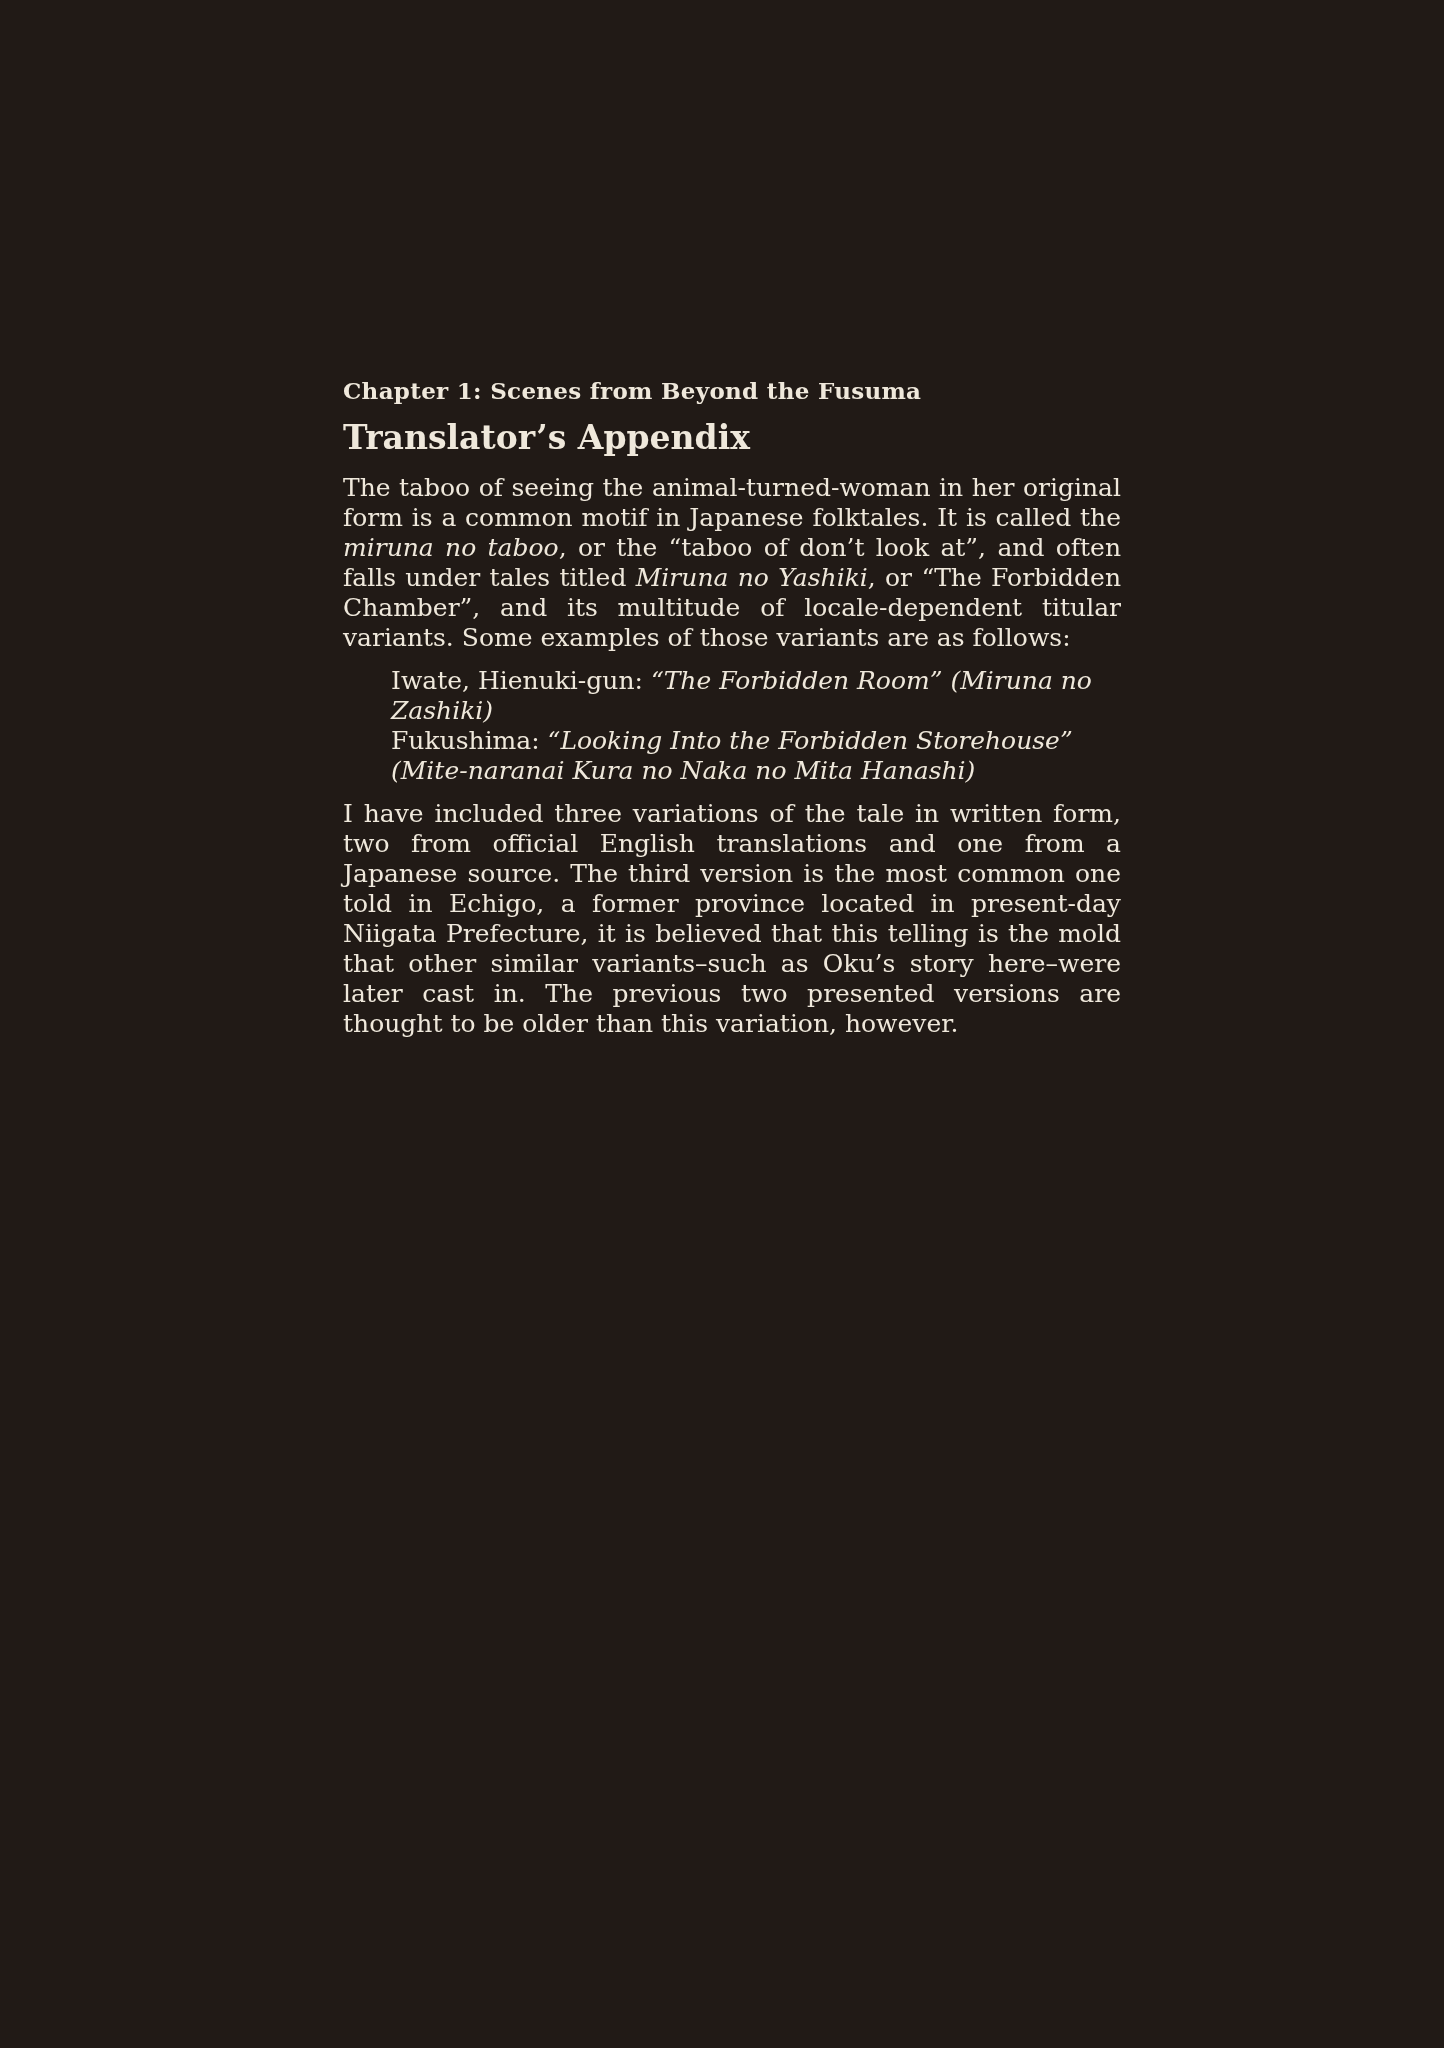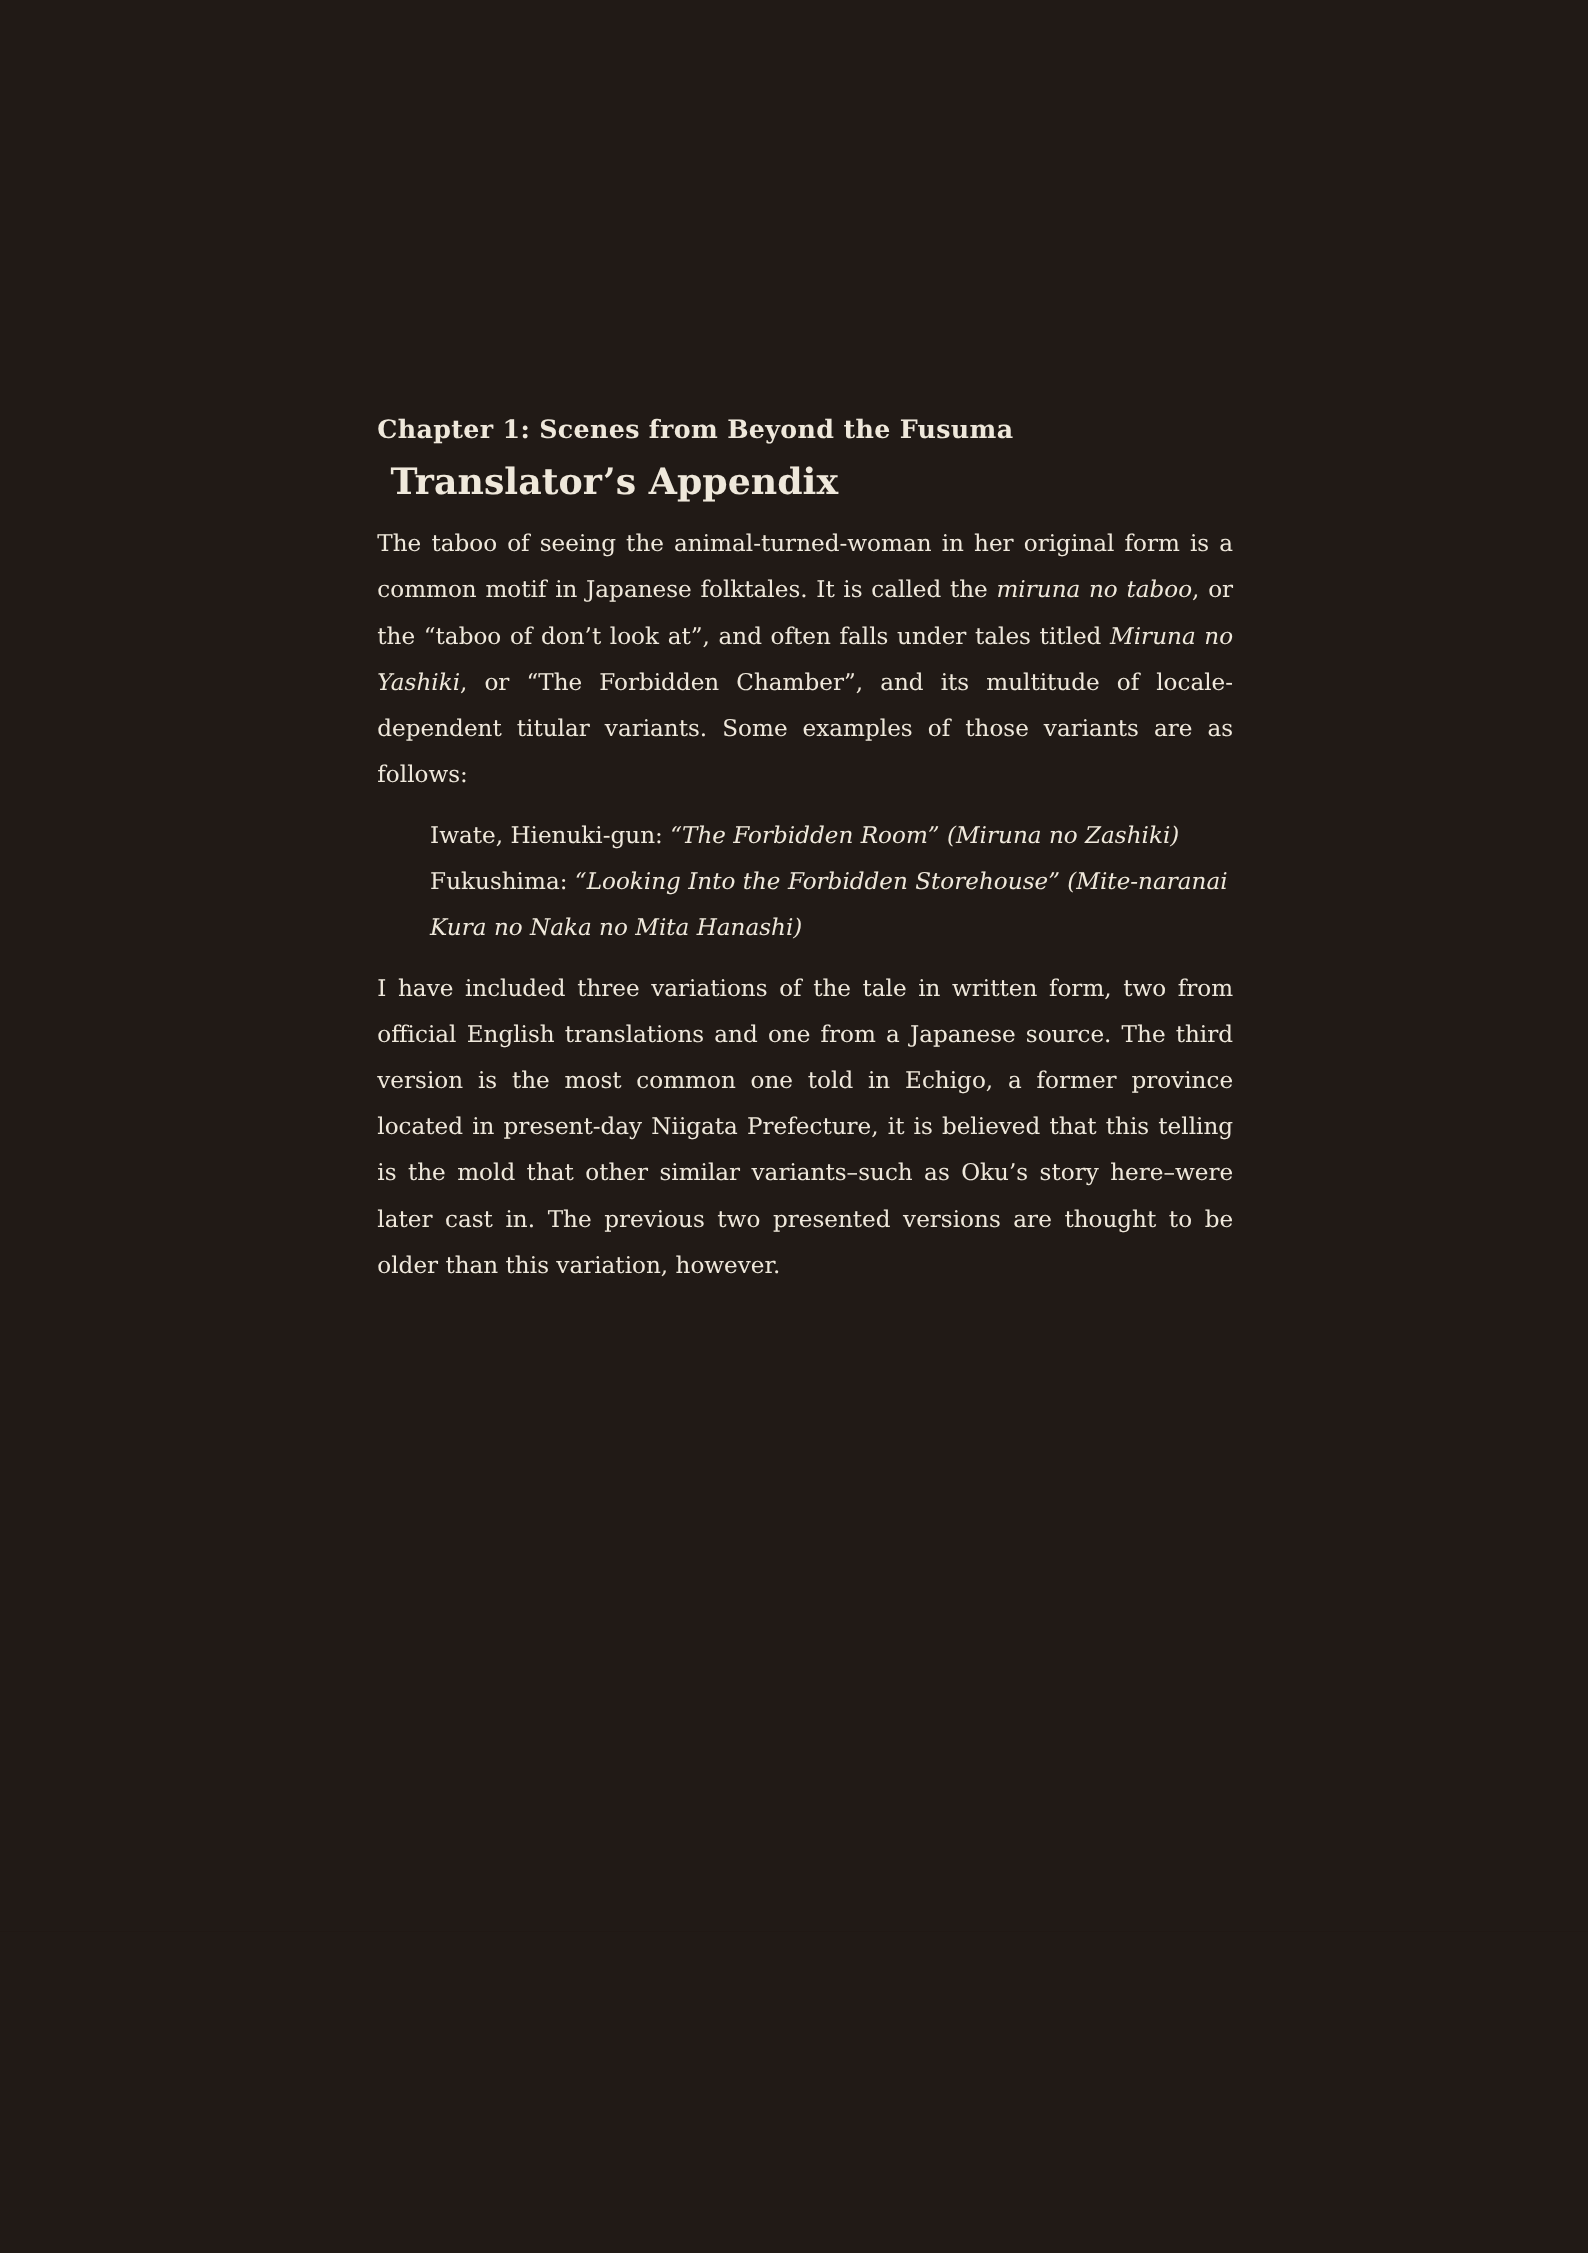--- a/index.html
+++ b/index.html
@@ -30,25 +30,25 @@
     font-size: 23px;
     font-weight: bold;
     line-height: 30px;
     margin: 0 0 11px 0;
     letter-spacing: 0.3px;
   }
   .title {
     font-size: 33px;
     font-weight: bold;
     line-height: 42px;
-    margin: 0 0 14px 12px;
+    margin: 0 0 14px 0;
   }
   .para {
-    font-size: 21px;
-    line-height: 42px;
+    font-size: 25px;
+    line-height: 30px;
     margin: 0 0 13px 0;
     text-align: justify;
   }
   .variants {
     text-align: left;
     text-align-last: left;
     margin-left: 48px;
   }
   .it {
     font-style: italic;

